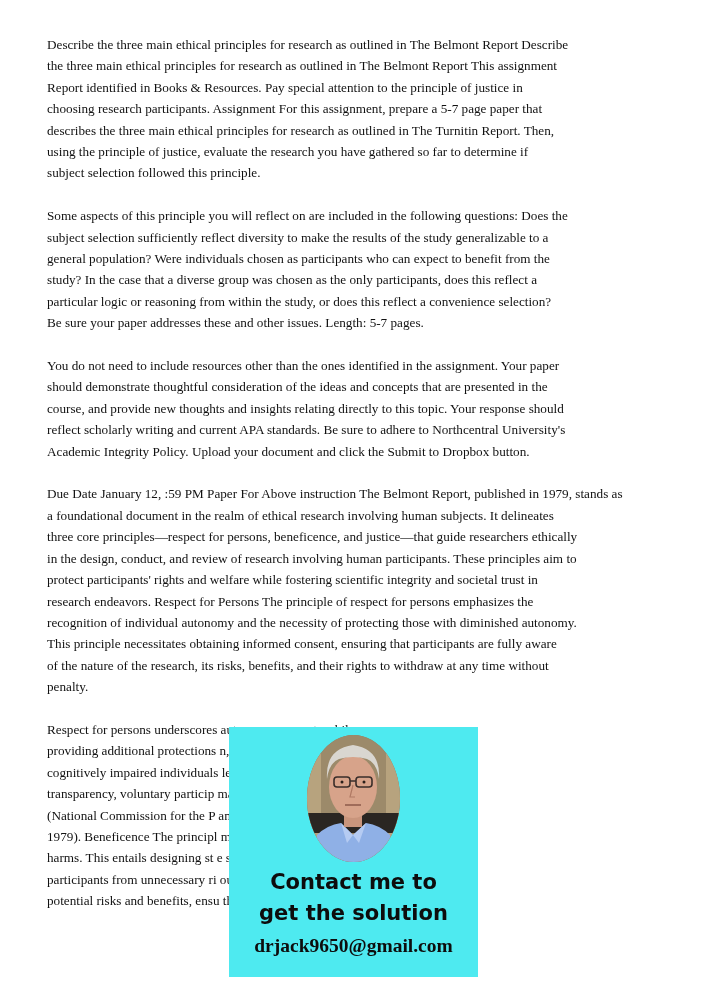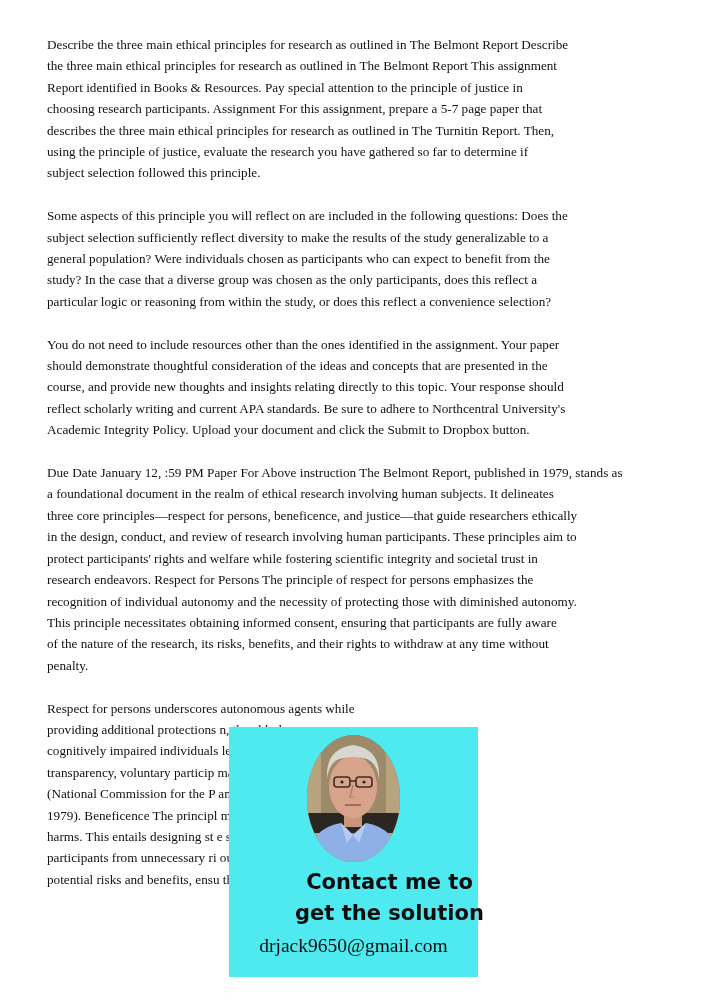--- a/index.html
+++ b/index.html
@@ -52,32 +52,31 @@
     .cta {
       position: absolute;
       left: 0;
       width: 249px;
       text-align: center;
       font-family: "DejaVu Sans", "Liberation Sans", sans-serif;
       font-weight: bold;
       font-size: 21px;
       color: #0d0d0d;
       line-height: 30px;
-      margin-left: 36px;
     }
     .cta-1 { top: 140px; }
     .cta-2 { top: 171px; }
     .email {
       position: absolute;
       left: 0;
       top: 206px;
       width: 249px;
       text-align: center;
       font-family: "Liberation Serif", "DejaVu Serif", serif;
-      font-weight: normal;
+      font-weight: bold;
       font-size: 19.5px;
       color: #0d0d0d;
       line-height: 26px;
     }
   </style>
 </head>
 <body>
 
 <div class="page">
   <p class="para">
@@ -88,20 +87,21 @@
     <span class="line">describes the three main ethical principles for research as outlined in The Turnitin Report. Then,</span>
     <span class="line">using the principle of justice, evaluate the research you have gathered so far to determine if</span>
     <span class="line">subject selection followed this principle.</span>
   </p>
   <p class="para">
     <span class="line">Some aspects of this principle you will reflect on are included in the following questions: Does the</span>
     <span class="line">subject selection sufficiently reflect diversity to make the results of the study generalizable to a</span>
     <span class="line">general population? Were individuals chosen as participants who can expect to benefit from the</span>
     <span class="line">study? In the case that a diverse group was chosen as the only participants, does this reflect a</span>
     <span class="line">particular logic or reasoning from within the study, or does this reflect a convenience selection?</span>
+    <span class="line">Be sure your paper addresses these and other issues. Length: 5-7 pages.</span>
   </p>
   <p class="para">
     <span class="line">You do not need to include resources other than the ones identified in the assignment. Your paper</span>
     <span class="line">should demonstrate thoughtful consideration of the ideas and concepts that are presented in the</span>
     <span class="line">course, and provide new thoughts and insights relating directly to this topic. Your response should</span>
     <span class="line">reflect scholarly writing and current APA standards. Be sure to adhere to Northcentral University's</span>
     <span class="line">Academic Integrity Policy. Upload your document and click the Submit to Dropbox button.</span>
   </p>
   <p class="para">
     <span class="line">Due Date January 12, :59 PM Paper For Above instruction The Belmont Report, published in 1979, stands as</span>

